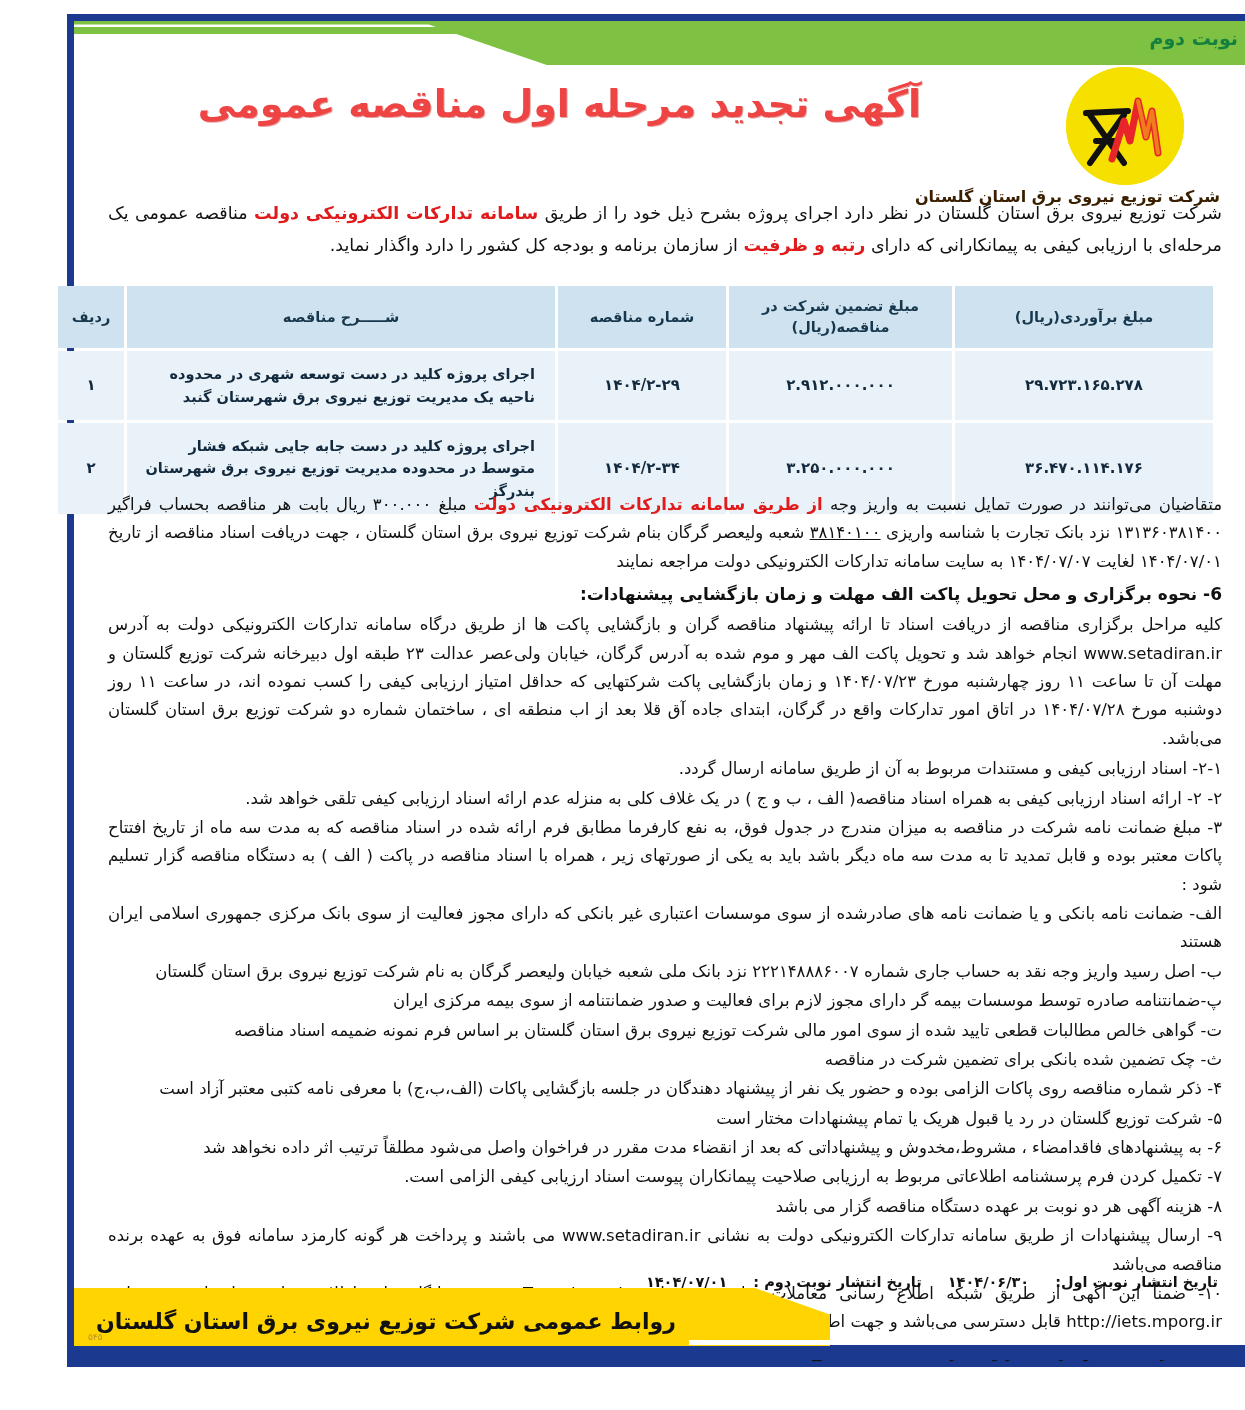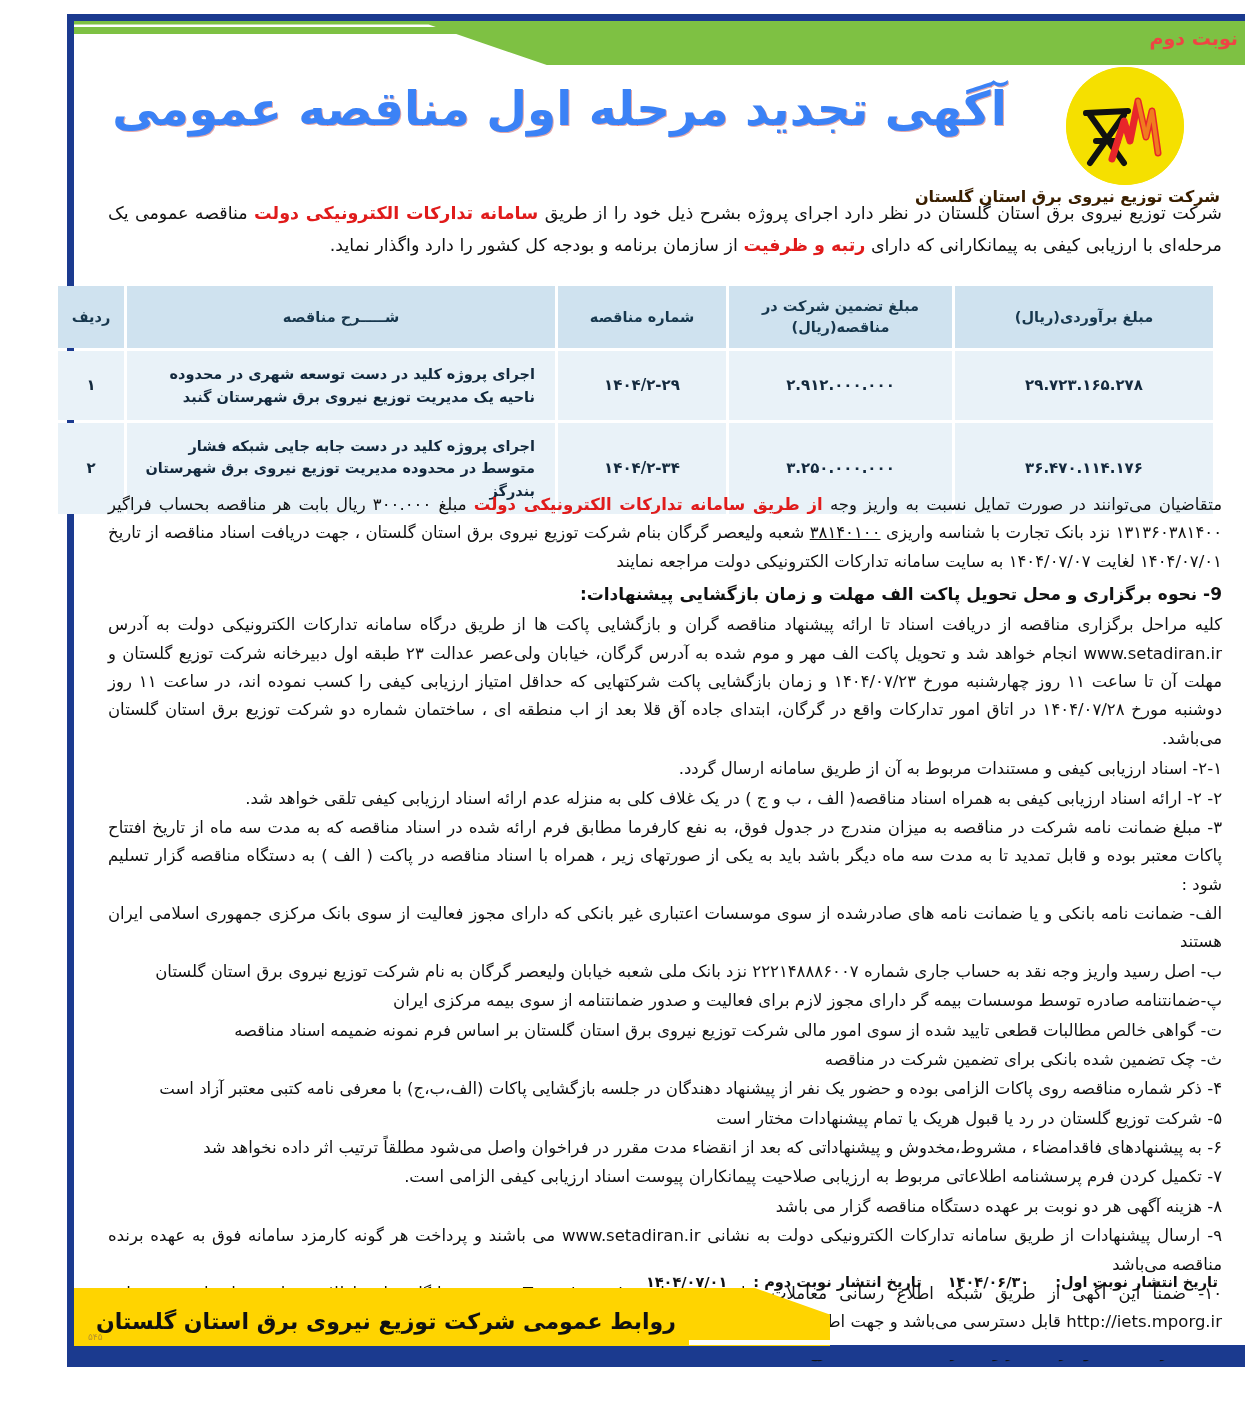--- a/index.html
+++ b/index.html
@@ -39,21 +39,21 @@
     position:absolute;
     left:0;top:6px;
     width:56%;height:7px;
     background:#7ec143;
     z-index:3;
   }
   .nobat{
     position:absolute;
     top:6px;right:18px;
     z-index:5;
-    font-size:19px;font-weight:bold;color:#ef4444;
+    font-size:19px;font-weight:bold;color:#15803d;
     letter-spacing:0px;
   }
 
   
   .header{
     position:absolute;
     top:44px;right:0;left:0;
     height:128px;
   }
   .logo-wrap{
@@ -72,22 +72,22 @@
   .logo-circle svg{display:block;}
   .logo-caption{
     margin-top:2px;
     font-size:16px;font-weight:bold;color:#3a1f00;
     white-space:nowrap;
   }
   .main-title{
     position:absolute;
     right:235px;left:24px;top:18px;
     text-align:center;
-    color:#3b82f6;
-    font-size:47px;
+    color:#ef4444;
+    font-size:38px;
     font-weight:bold;
     line-height:1.12;
     text-shadow:1px 1px 0 rgba(180,0,0,.35);
     white-space:nowrap;
   }
 
   
   .intro{
     position:absolute;
     top:176px;right:34px;left:34px;
@@ -283,21 +283,21 @@
         </tr>
       </tbody>
     </table>
 
     <div class="body-text">
 
       <div class="para">
         <span>متقاضیان می‌توانند در صورت تمایل نسبت به واریز وجه </span><span class="hl-red">از طریق سامانه تدارکات الکترونیکی دولت</span><span> مبلغ ۳۰۰.۰۰۰ ریال بابت هر مناقصه بحساب فراگیر ۱۳۱۳۶۰۳۸۱۴۰۰ نزد بانک تجارت با شناسه واریزی </span><span class="uline">۳۸۱۴۰۱۰۰</span><span> شعبه ولیعصر گرگان بنام شرکت توزیع نیروی برق استان گلستان ، جهت دریافت اسناد مناقصه از تاریخ ۱۴۰۴/۰۷/۰۱ لغایت ۱۴۰۴/۰۷/۰۷ به سایت سامانه تدارکات الکترونیکی دولت مراجعه نمایند</span>
       </div>
 
-      <div class="sec-title">9- نحوه برگزاری و محل تحویل پاکت الف مهلت و زمان بازگشایی پیشنهادات:</div>
+      <div class="sec-title">6- نحوه برگزاری و محل تحویل پاکت الف مهلت و زمان بازگشایی پیشنهادات:</div>
       <div class="para">
         <span>کلیه مراحل برگزاری مناقصه  از دریافت اسناد تا ارائه پیشنهاد مناقصه گران و بازگشایی پاکت ها از طریق درگاه سامانه تدارکات الکترونیکی دولت به آدرس </span><span class="ltr">www.setadiran.ir</span><span> انجام خواهد شد و تحویل پاکت الف مهر و موم شده به آدرس گرگان، خیابان ولی‌عصر عدالت ۲۳ طبقه اول دبیرخانه شرکت توزیع گلستان و مهلت آن تا ساعت ۱۱ روز چهارشنبه مورخ ۱۴۰۴/۰۷/۲۳ و زمان بازگشایی پاکت شرکتهایی که حداقل امتیاز ارزیابی کیفی را کسب نموده اند، در ساعت ۱۱ روز دوشنبه مورخ ۱۴۰۴/۰۷/۲۸ در اتاق امور تدارکات واقع در گرگان، ابتدای جاده آق قلا بعد از اب منطقه ای ، ساختمان شماره دو شرکت توزیع برق استان گلستان می‌باشد.</span>
       </div>
 
       <div class="line">۲-۱- اسناد ارزیابی کیفی و مستندات مربوط به آن از طریق سامانه ارسال گردد.</div>
       <div class="line">۲- ۲- ارائه اسناد ارزیابی کیفی به همراه اسناد مناقصه( الف ، ب و ج ) در یک غلاف کلی به منزله عدم ارائه اسناد ارزیابی کیفی تلقی خواهد شد.</div>
 
       <div class="para-j">۳- مبلغ ضمانت نامه شرکت در مناقصه به میزان مندرج در جدول فوق، به نفع کارفرما مطابق فرم ارائه شده در اسناد مناقصه که به مدت سه ماه از تاریخ افتتاح پاکات معتبر بوده و قابل تمدید تا به مدت سه ماه دیگر باشد باید به یکی از صورتهای زیر ، همراه با اسناد مناقصه در پاکت ( الف ) به دستگاه مناقصه گزار تسلیم شود :</div>
       <div class="para-j">الف- ضمانت نامه بانکی و یا ضمانت نامه های صادرشده از سوی موسسات اعتباری غیر بانکی که دارای مجوز فعالیت از سوی بانک مرکزی جمهوری اسلامی ایران هستند</div>
       <div class="para-j">ب- اصل رسید واریز وجه نقد به حساب جاری شماره ۲۲۲۱۴۸۸۸۶۰۰۷ نزد بانک ملی شعبه خیابان ولیعصر گرگان به نام شرکت توزیع نیروی برق استان گلستان</div>

